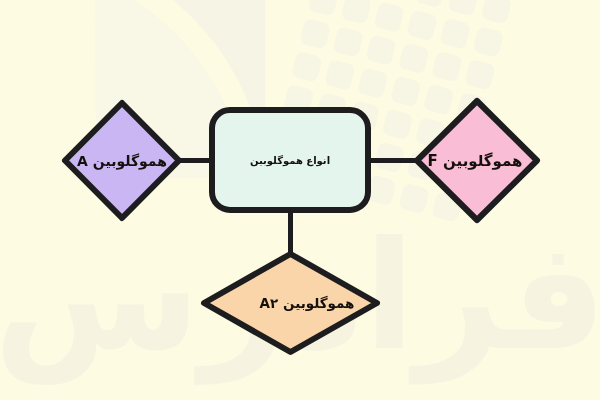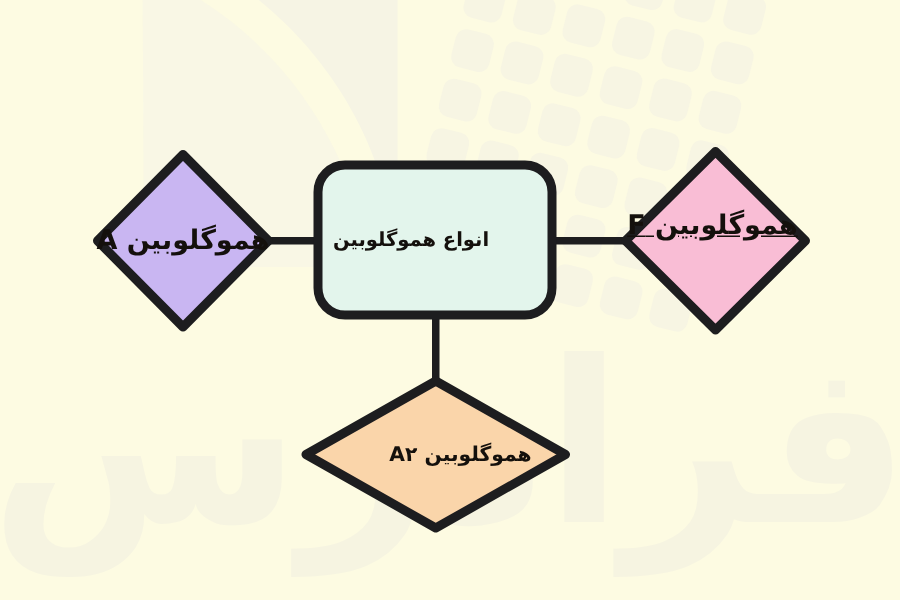--- a/index.html
+++ b/index.html
@@ -36,43 +36,42 @@
     justify-content: center;
     text-align: center;
     pointer-events: none;
     color: #14100c;
     font-weight: 700;
     direction: rtl;
     white-space: nowrap;
   }
 
   #center-label {
-    left: 196px;
+    left: 212px;
     top: 110px;
     width: 156px;
     height: 100px;
-    font-size: 13px;
+    font-size: 10px;
     letter-spacing: 0px;
   }
 
   #left-label {
     left: 62px;
     top: 133px;
     width: 120px;
     height: 55px;
-    font-size: 18px;
+    font-size: 14px;
   }
 
   #right-label {
     left: 412px;
-    top: 123px;
+    top: 133px;
     width: 126px;
     height: 55px;
-    font-size: 18px;
-    text-decoration: underline;
+    font-size: 15px;
   }
 
   #bottom-label {
     left: 234px;
     top: 278px;
     width: 146px;
     height: 50px;
     font-size: 13.5px;
   }
 </style>

